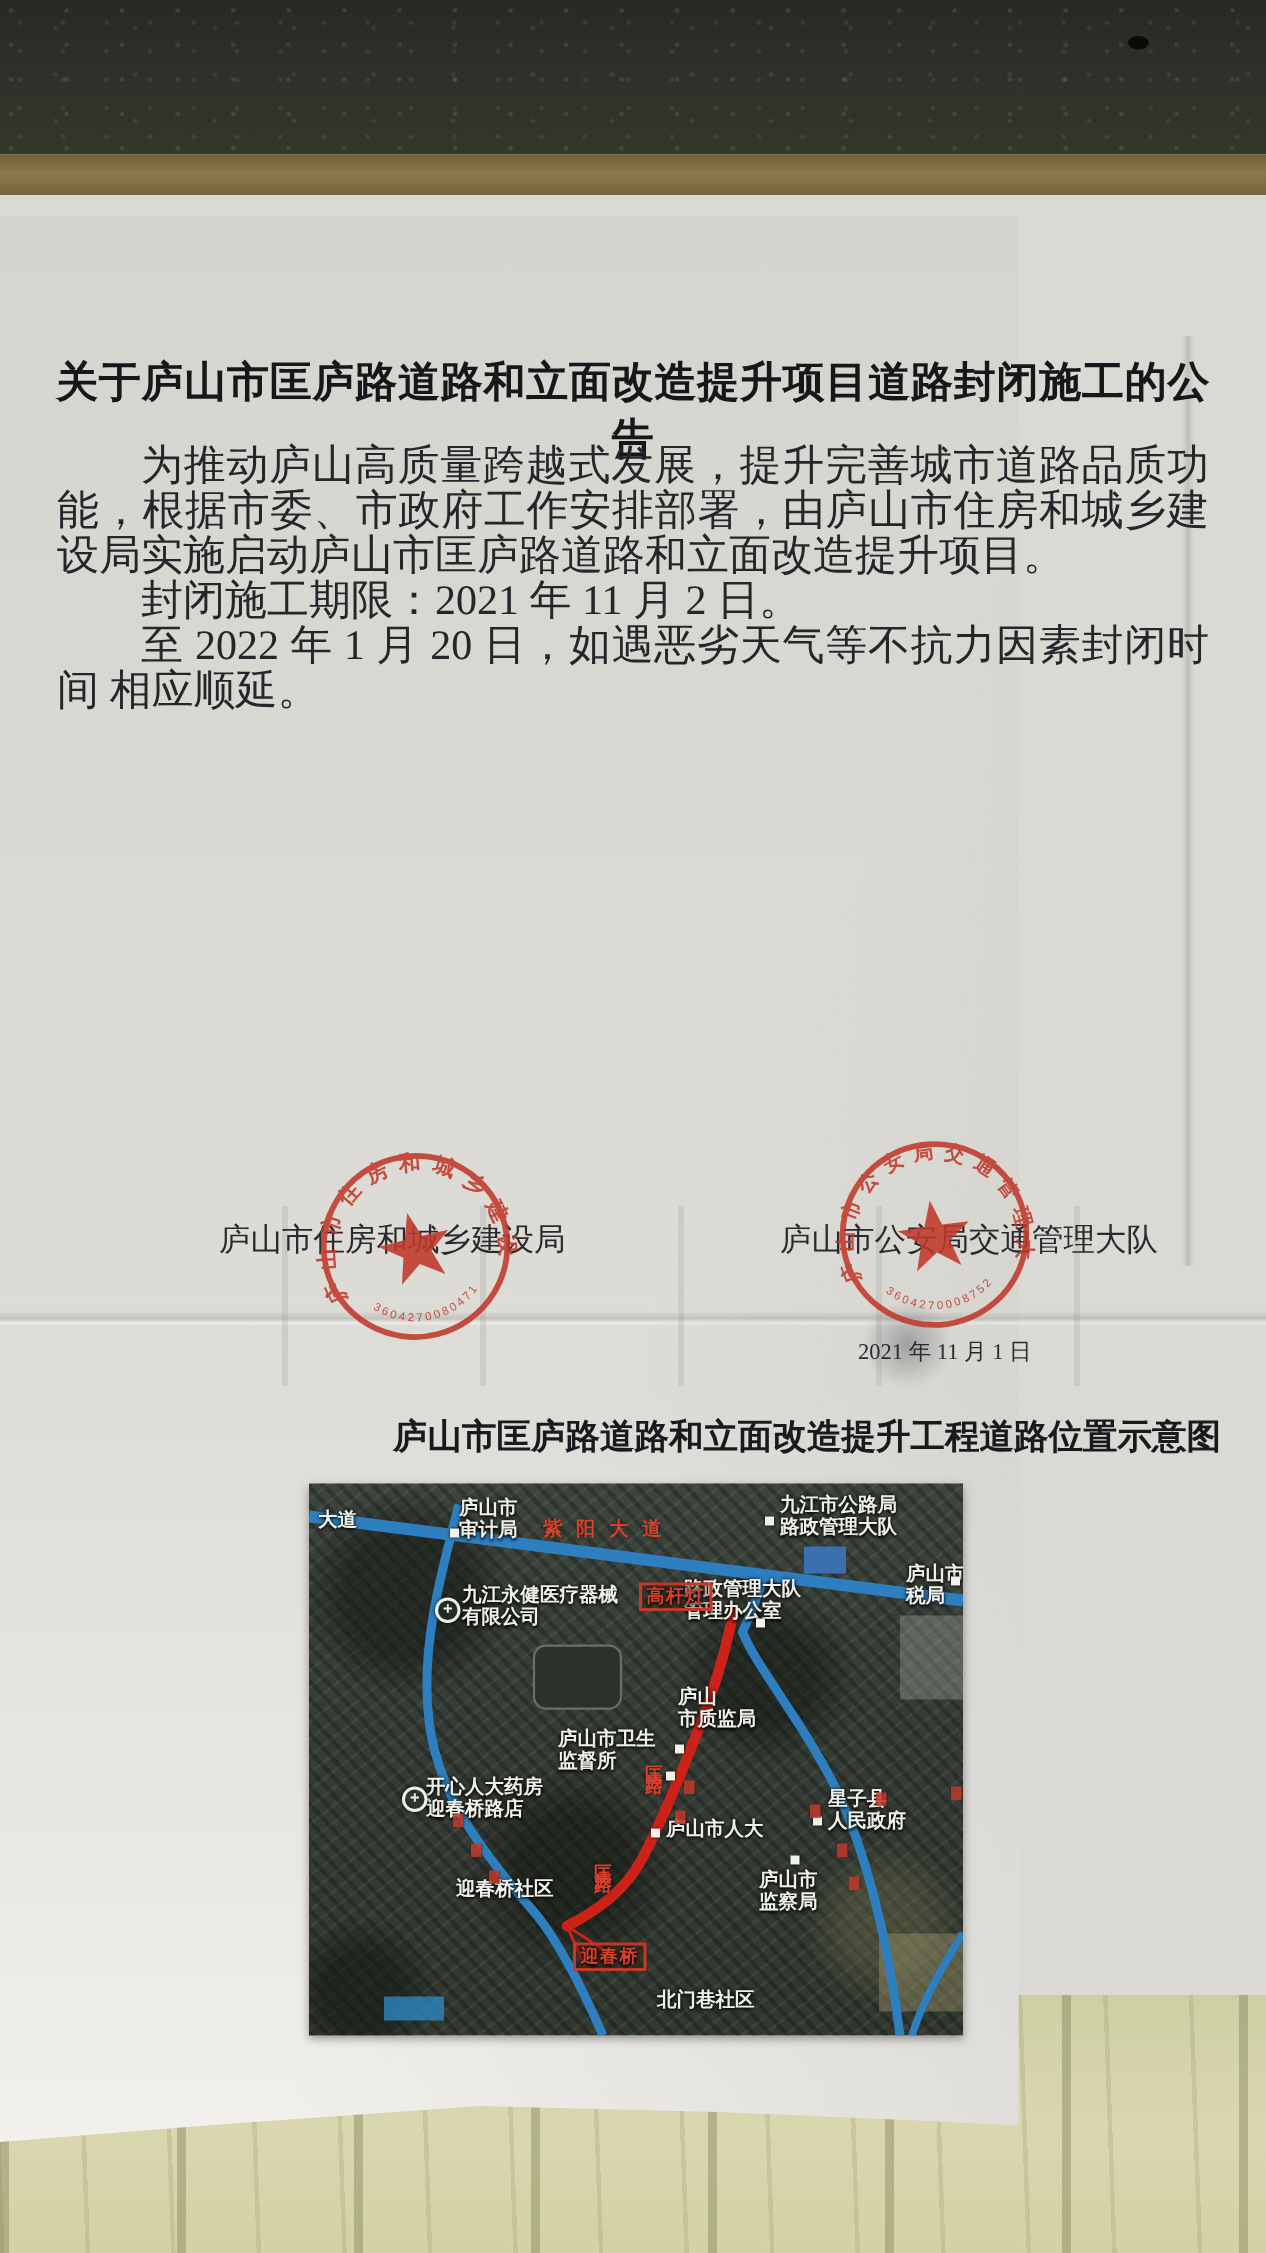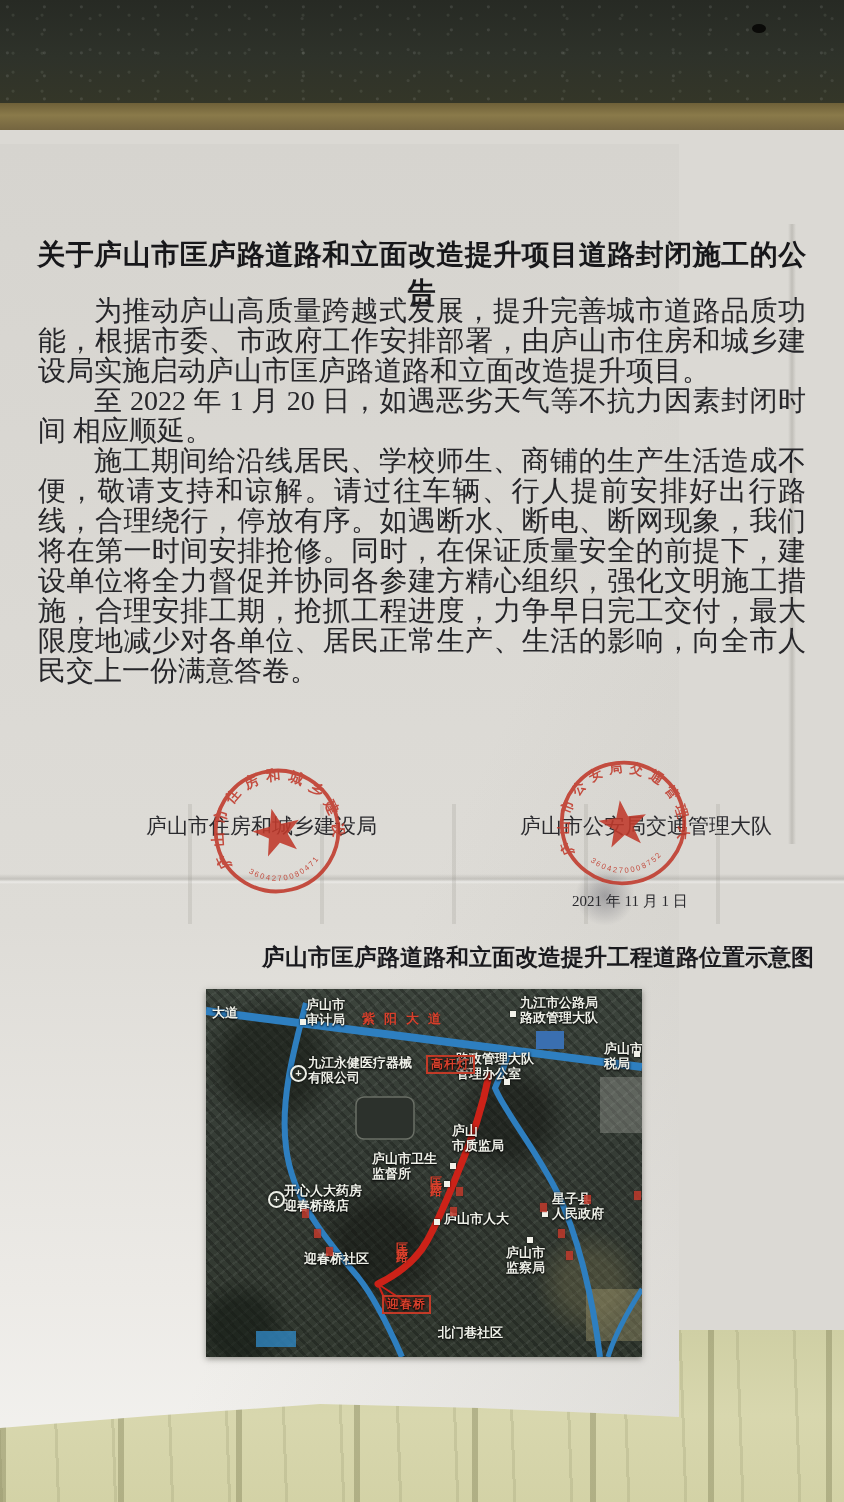--- a/index.html
+++ b/index.html
@@ -102,22 +102,22 @@
   <div class="paper">
     <div class="crease-h"></div>
     <div class="tile-showthrough"></div>
     <div class="crease-v"></div>
     <div class="smudge"></div>
 
     <h1 class="title">关于庐山市匡庐路道路和立面改造提升项目道路封闭施工的公告</h1>
 
     <div class="body-text" id="notice-body">
         <p>为推动庐山高质量跨越式发展，提升完善城市道路品质功能，根据市委、市政府工作安排部署，由庐山市住房和城乡建设局实施启动庐山市匡庐路道路和立面改造提升项目。</p>
+        <p>封闭施工期限：2021 年 11 月 2 日。</p>
         <p>至 2022 年 1 月 20 日，如遇恶劣天气等不抗力因素封闭时间 相应顺延。</p>
-        <p>施工期间给沿线居民、学校师生、商铺的生产生活造成不便，敬请支持和谅解。请过往车辆、行人提前安排好出行路线，合理绕行，停放有序。如遇断水、断电、断网现象，我们将在第一时间安排抢修。同时，在保证质量安全的前提下，建设单位将全力督促并协同各参建方精心组织，强化文明施工措施，合理安排工期，抢抓工程进度，力争早日完工交付，最大限度地减少对各单位、居民正常生产、生活的影响，向全市人民交上一份满意答卷。</p>
       </div>
 
     <div class="sig sig-left">庐山市住房和城乡建设局</div>
     <div class="sig sig-right">庐山市公安局交通管理大队</div>
     <div class="sig-date">2021 年 11 月 1 日</div>
 
     <svg class="seal seal-left" width="134" height="134" viewBox="0 0 140 140">
       <ellipse cx="70" cy="70" rx="64" ry="63" fill="none" stroke="#c0392b" stroke-width="4"></ellipse>
       <path id="sealArcT1" d="M 16,96 A 58,58 0 1 1 124,96" fill="none"></path>
       <text fill="#c0392b" font-size="15" font-weight="bold">

